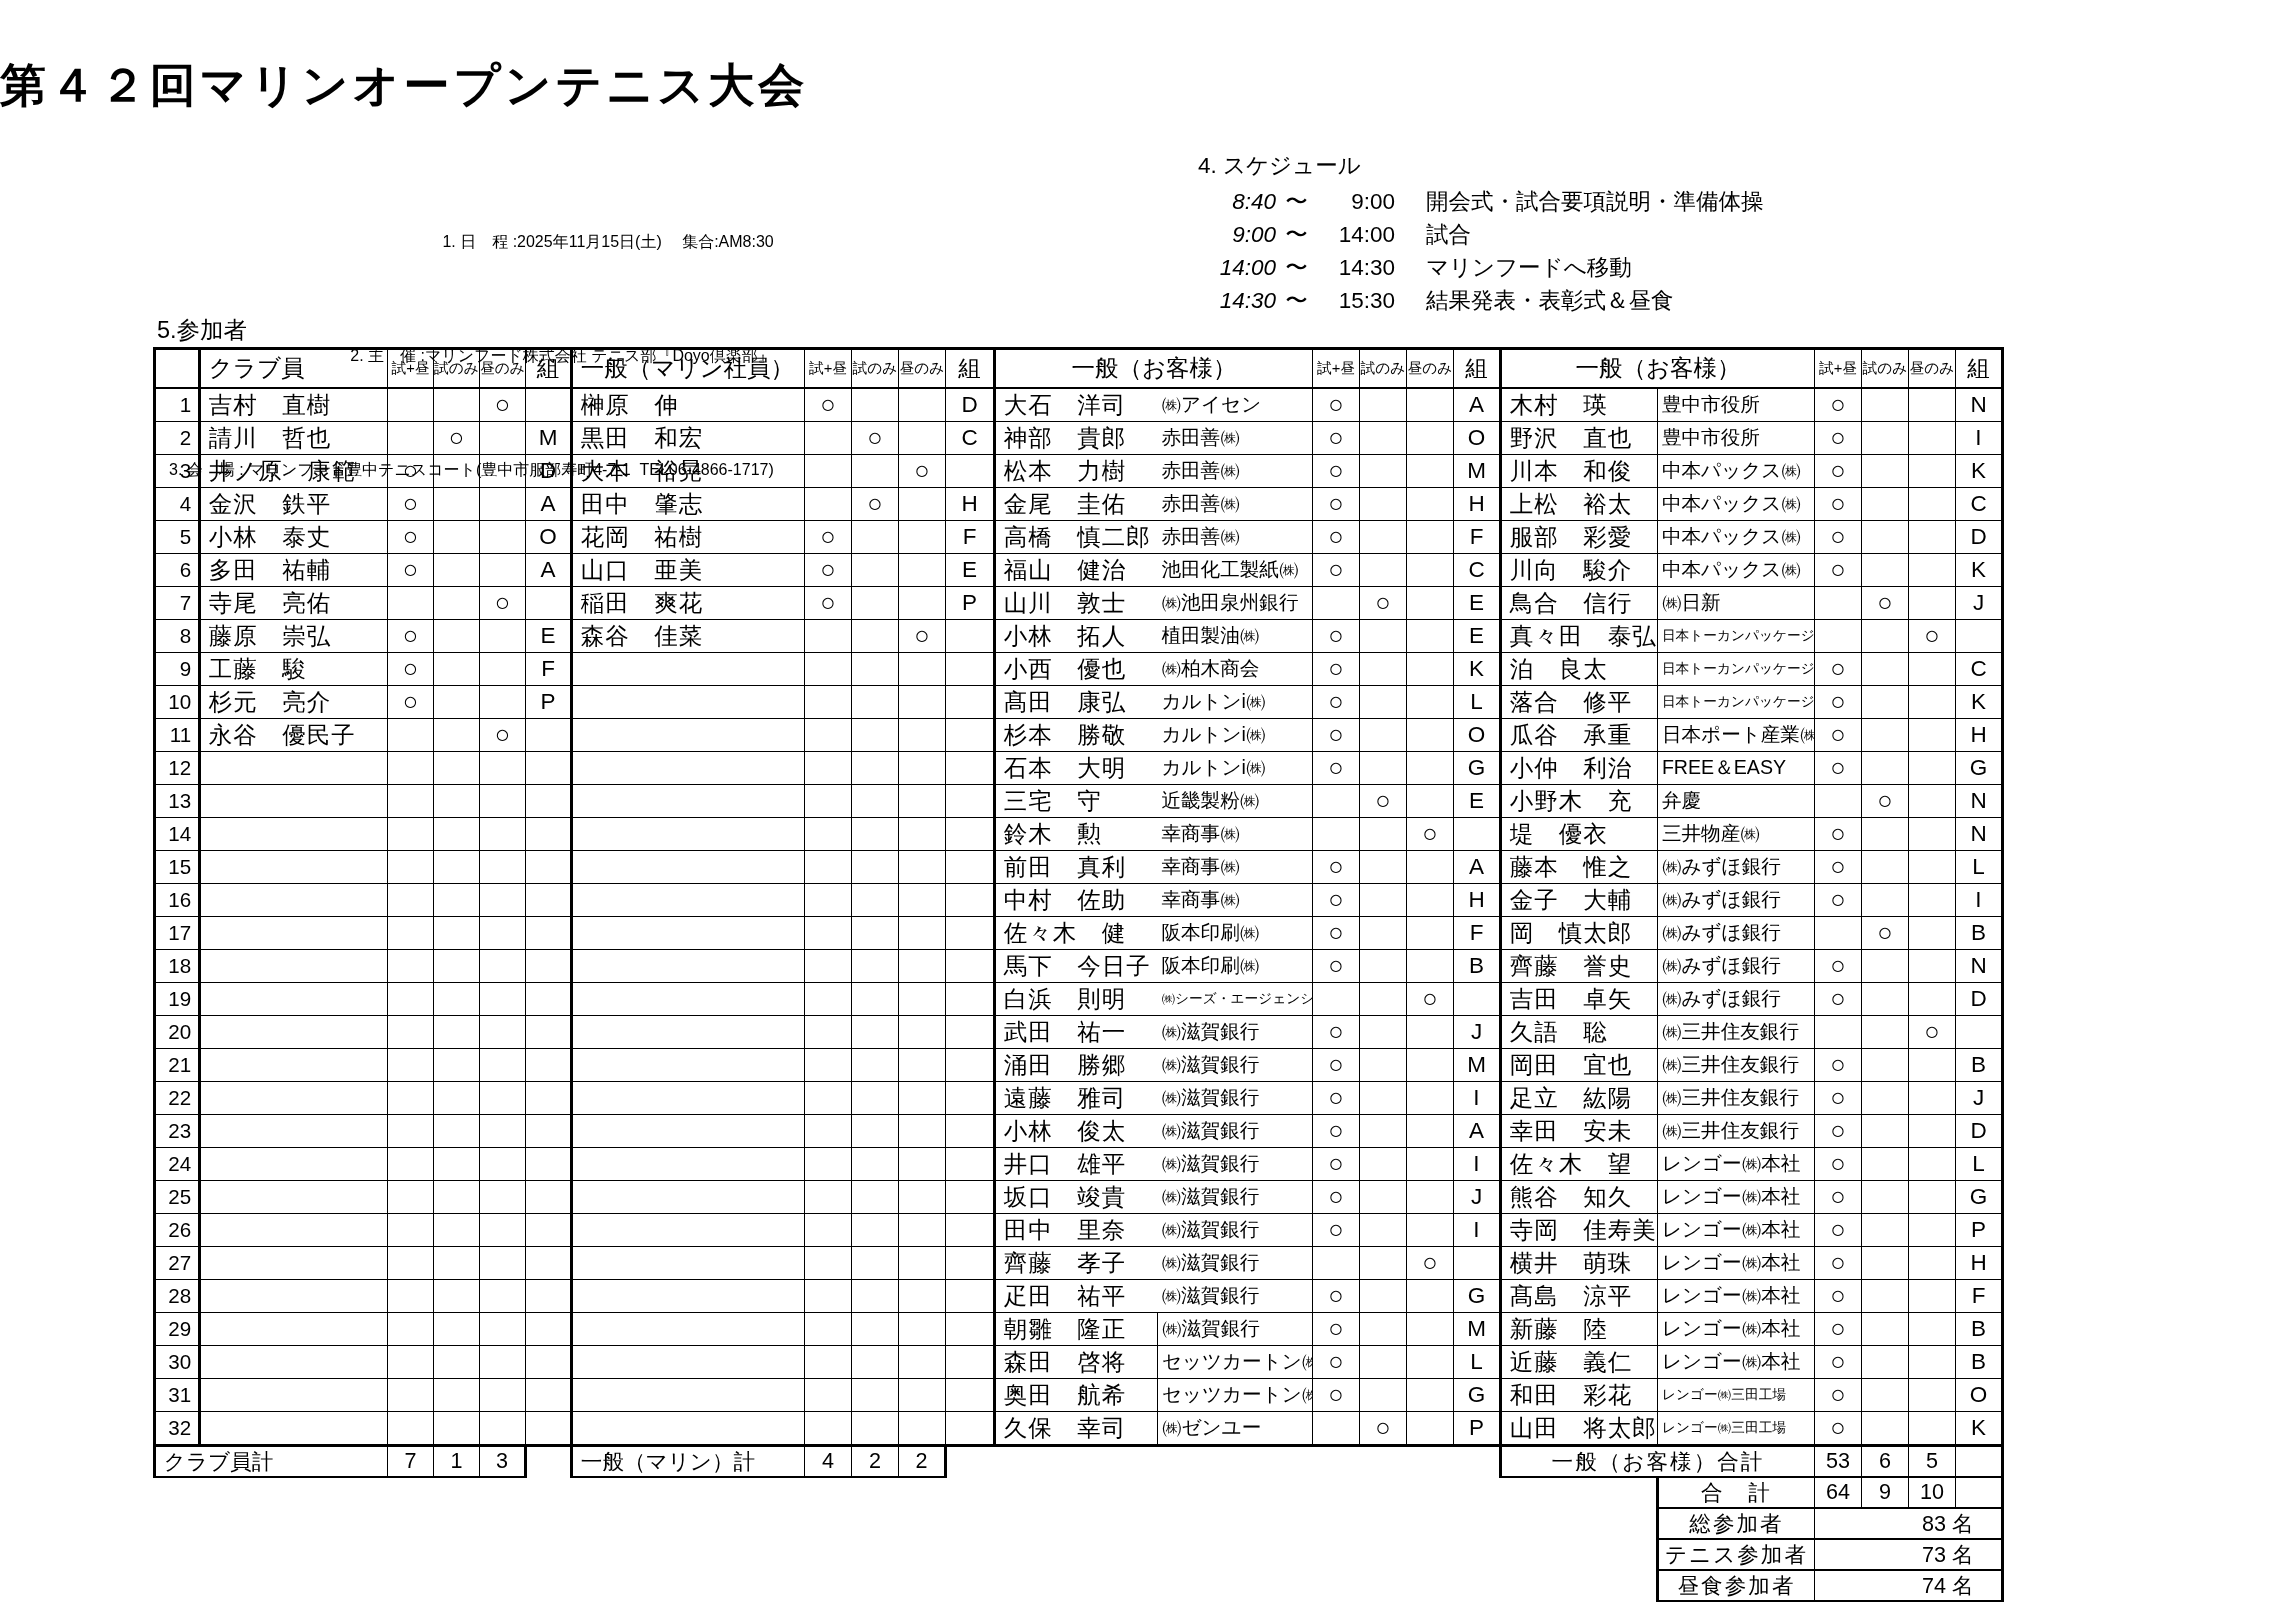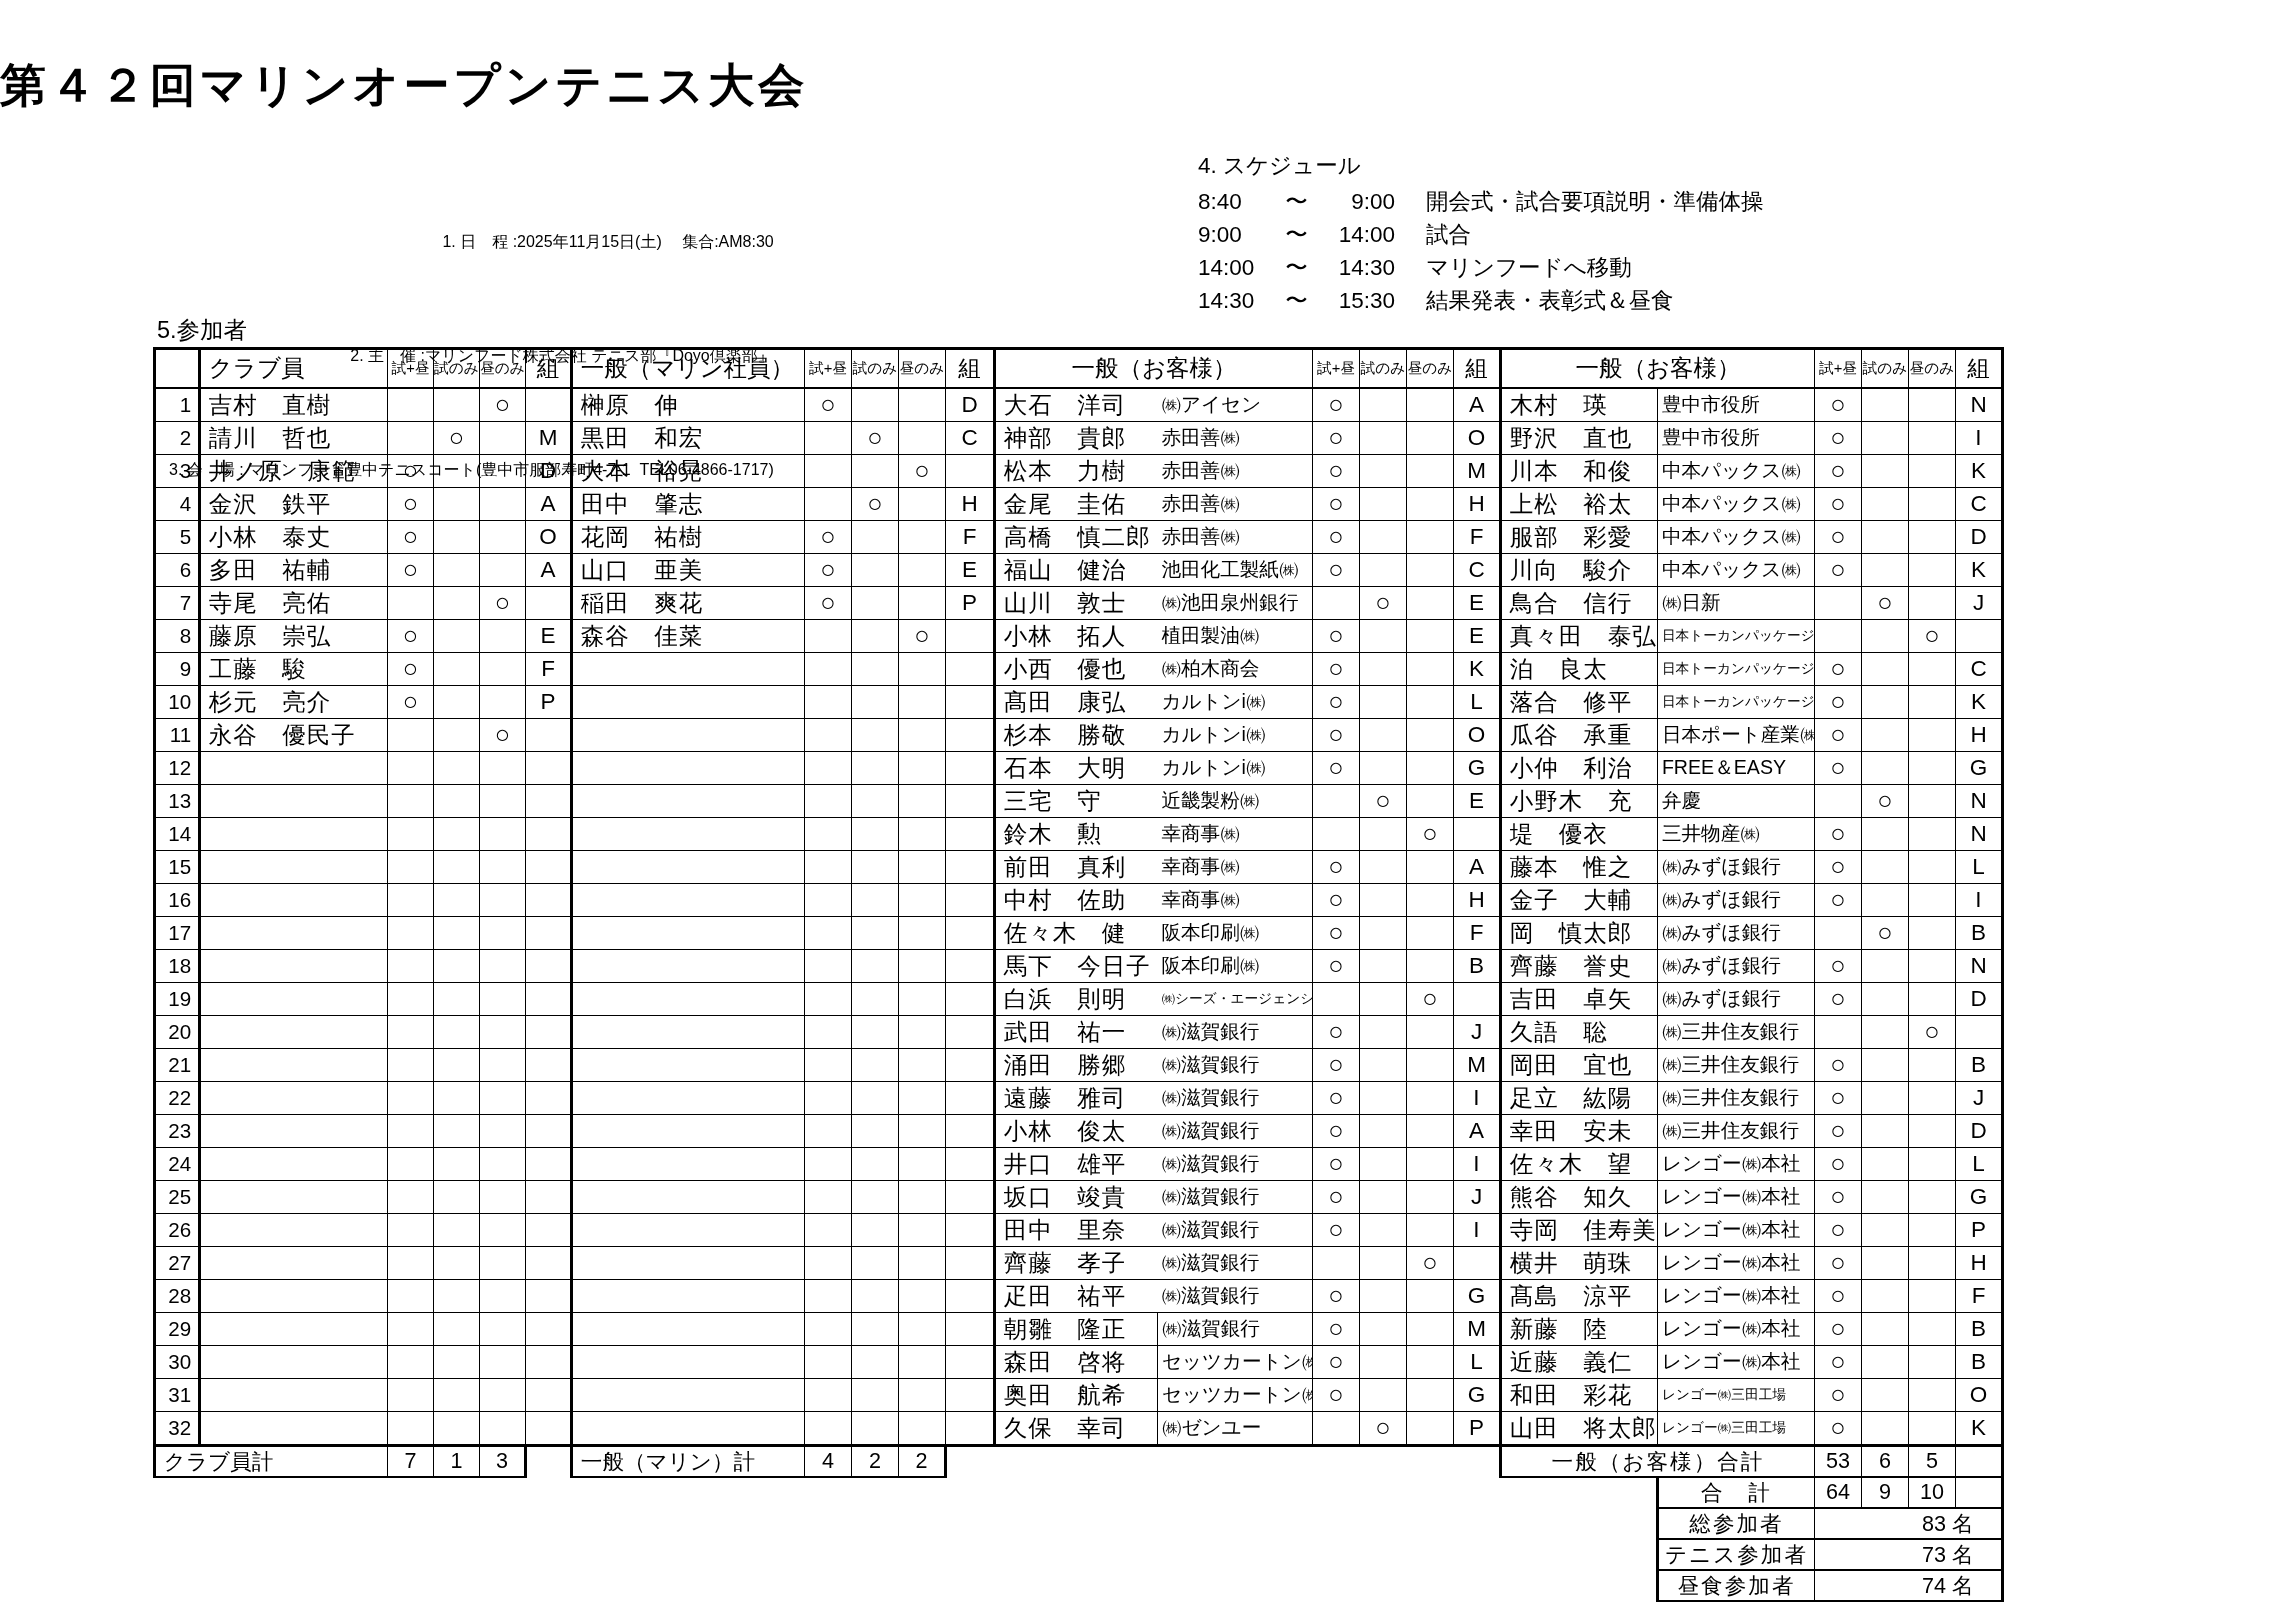--- a/index.html
+++ b/index.html
@@ -7,21 +7,21 @@
        font-family:"Liberation Sans","DejaVu Sans",sans-serif;}
   .page{position:relative;width:2294px;height:1622px;overflow:hidden;background:#fff;}
 
   .title{position:absolute;top:55px;left:0;width:100%;
          font-size:46px;font-weight:900;letter-spacing:3.9px;}
 
   .info{position:absolute;left:169px;top:147px;font-size:16px;line-height:38px;white-space:pre;text-align:right;}
   .schedule{position:absolute;left:1198px;top:147px;font-size:22.5px;}
   .schedule .sched-head{line-height:38px;}
   .sched-item{display:flex;line-height:33px;}
-  .sched-item .t1{width:78px;}
+  .sched-item .t1{width:78px;text-align:right;font-style:italic;}
   .sched-item .tilde{width:41px;text-align:center;}
   .sched-item .t2{width:78px;text-align:right;}
   .sched-item .desc{margin-left:31px;}
 
   .section-label{position:absolute;left:157px;top:314px;font-size:23.5px;}
 
   table.participants{position:absolute;left:153px;top:347px;width:1602px;
         border-collapse:collapse;table-layout:fixed;}
   td,th{padding:0;margin:0;overflow:hidden;white-space:nowrap;vertical-align:middle;
         border:1.6px solid #000;font-weight:normal;}

